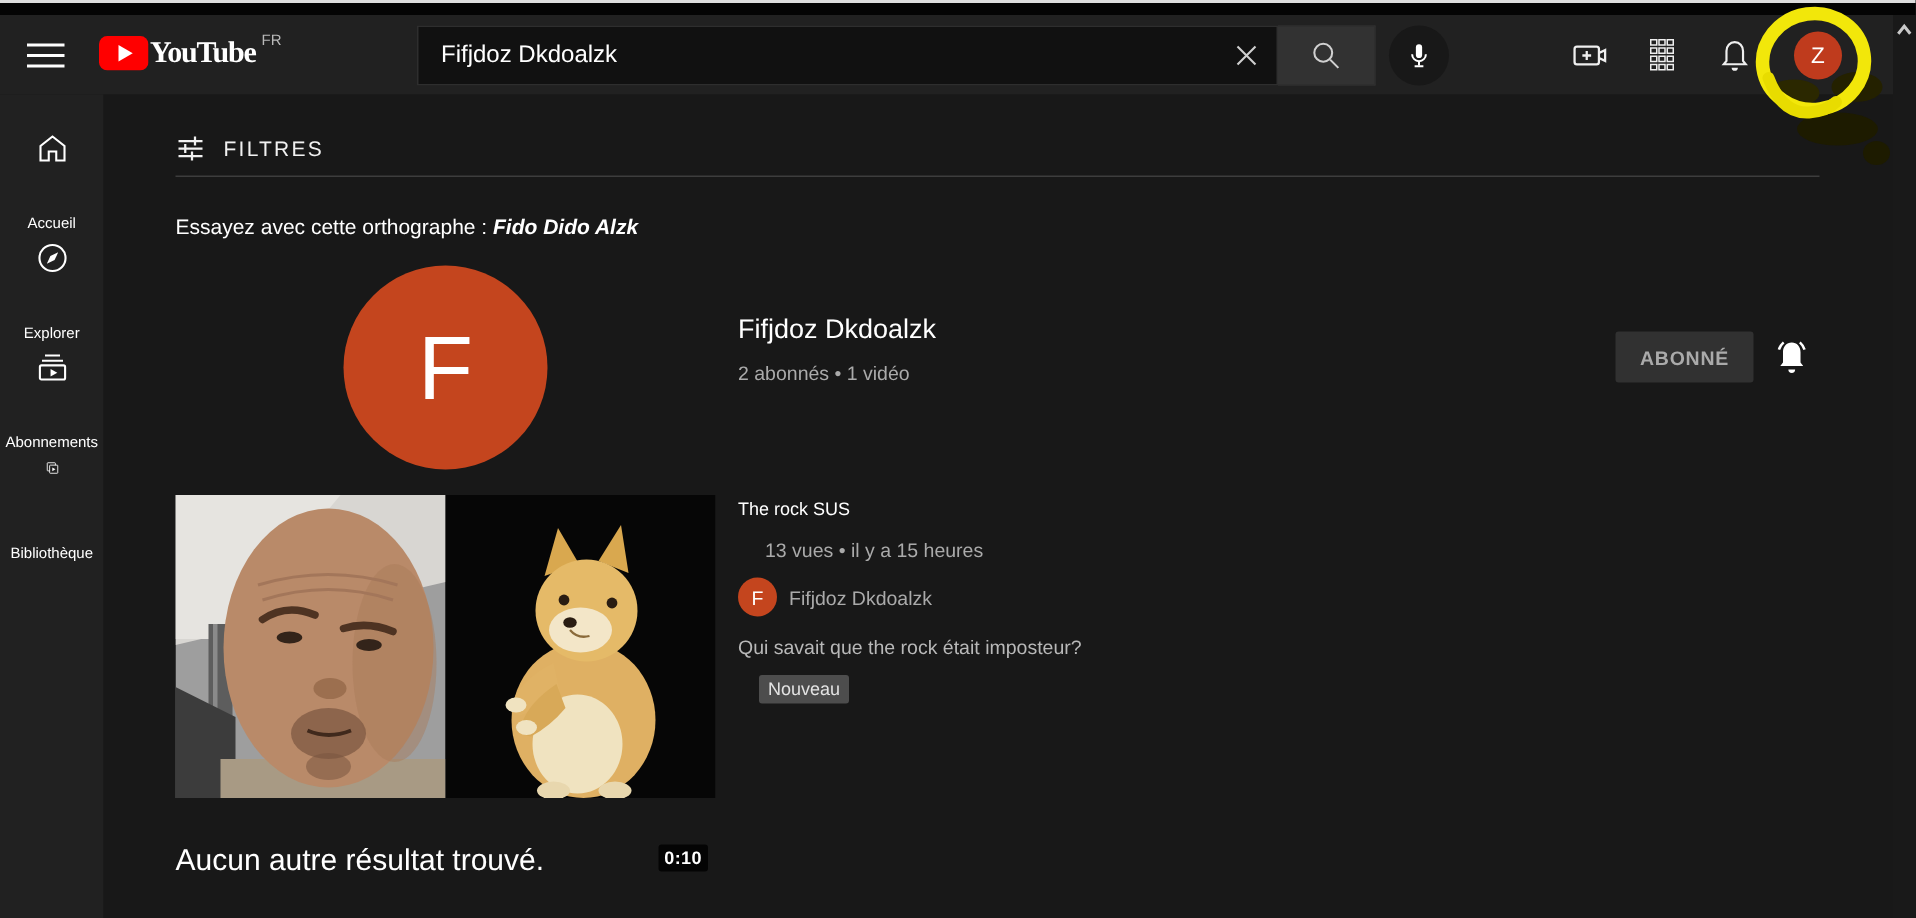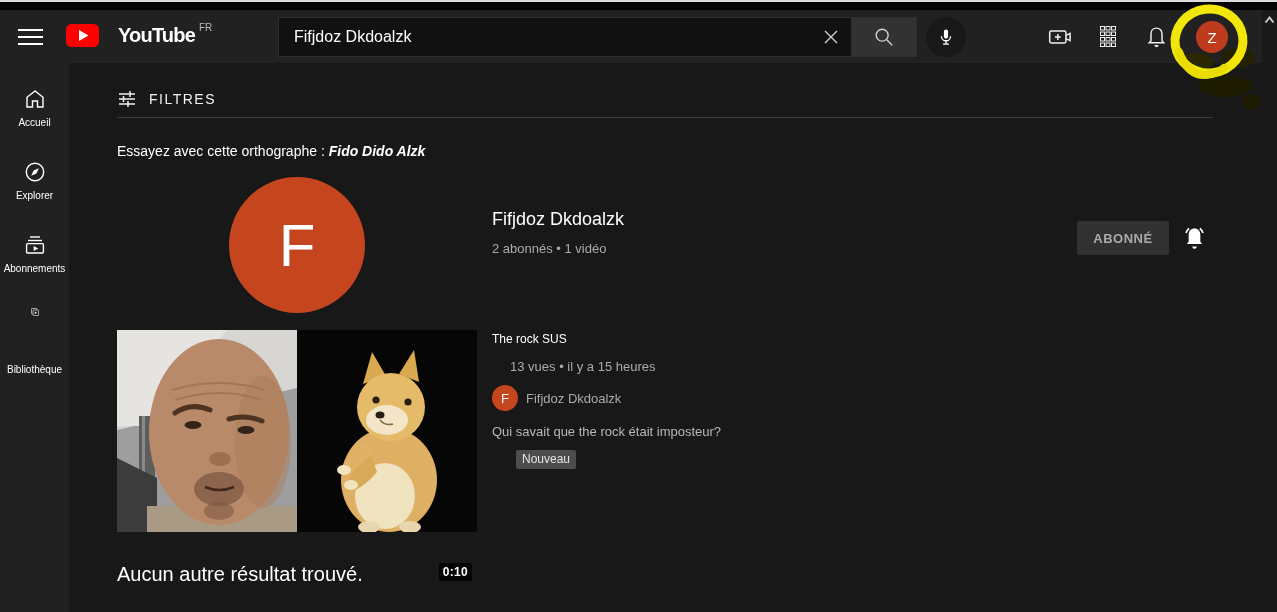--- a/index.html
+++ b/index.html
@@ -11,21 +11,21 @@
   .top-strip  { position:absolute; left:0; top:2px; width:1277px; height:8px; background:#040404; }
 
   
   .topbar { position:absolute; left:0; top:10px; width:1262px; height:53px; background:#212121; }
   .hamburger { position:absolute; left:18px; top:13px; width:28px; height:28px;
     display:flex; flex-direction:column; justify-content:center; gap:5px; cursor:pointer; }
   .hamburger span { display:block; width:25px; height:2px; background:#fff; }
 
   .logo { position:absolute; left:66px; top:14px; display:flex; align-items:center; cursor:pointer; }
   .logo .badge { width:33px; height:23px; }
-  .logo .word  { color:#fff; font-size:20px; font-weight:bold; letter-spacing:-0.8px; margin-left:19px; }
+  .logo .word  { color:#fff; font-size:20px; font-weight:bold; letter-spacing:-0.8px; margin-left:1px;font-family:Liberation Serif, serif; }
   .logo .country { color:#b9b9b9; font-size:10px; position:relative; top:-8px; margin-left:4px; }
 
   .search-wrap { position:absolute; left:278px; top:7px; height:40px; display:flex; }
   .search-box { width:574px; height:40px; background:#111; border:1px solid #2e2e2e;
     display:flex; align-items:center; }
   .search-box input { flex:1; background:transparent; border:none; outline:none;
     color:#fff; font-size:16px; padding:0 8px 0 15px; font-family:inherit; }
   .clear-btn { width:40px; height:38px; display:flex; align-items:center; justify-content:center;
     color:#cfcfcf; font-size:20px; cursor:pointer; }
   .search-btn { width:65px; height:40px; background:#323232; border:1px solid #2e2e2e; border-left:none;
@@ -41,21 +41,21 @@
     justify-content:center; cursor:pointer; }
 
   
   .scrollbar { position:absolute; left:1262px; top:10px; width:15px; height:602px; background:#191919; }
   .scroll-up { position:absolute; left:0; top:2px; width:15px; height:16px;
     display:flex; align-items:center; justify-content:center; cursor:pointer; }
 
   
   .sidebar { position:absolute; left:0; top:63px; width:69px; height:549px; background:#212121; }
   .side-item { position:absolute; left:0; width:69px; height:68px; display:flex; flex-direction:column;
-    align-items:center; cursor:pointer; }
+    align-items:center; cursor:pointer;justify-content:space-between; }
   .side-item .lbl { color:#fff; font-size:10px; margin-top:6px; white-space:nowrap; }
   .si-0 { top:24px; } .si-1 { top:97px; } .si-2 { top:170px; } .si-3 { top:244px;gap:41px; }
 
   
   .main { position:absolute; left:69px; top:63px; width:1193px; height:549px; background:#181818; }
 
   .filters-btn { position:absolute; left:48px; top:24px; height:24px; display:flex;
     align-items:center; gap:12px; cursor:pointer; }
   .filters-btn .lbl { color:#f1f1f1; font-size:14px; font-weight:normal; letter-spacing:1.5px; }
   .divider { position:absolute; left:48px; top:54px; width:1096px; height:1px; background:#3d3d3d; }
@@ -80,21 +80,21 @@
   .duration { position:absolute; right:5px; bottom:5px; background:rgba(0,0,0,0.8); color:#fff;
     font-size:12px; font-weight:bold; padding:2px 4px; border-radius:2px; letter-spacing:0.3px; }
   .v-title { position:absolute; left:423px; top:269px; font-size:12px; color:#fff; cursor:pointer;text-align:center; }
   .v-meta  { position:absolute; left:441px; top:296px; font-size:13px; color:#aaa; }
   .v-byline { position:absolute; left:423px; top:322px; height:26px; display:flex; align-items:center;
     gap:8px; cursor:pointer; }
   .v-byline .mini { width:26px; height:26px; border-radius:50%; background:#C4451E; color:#fff;
     font-size:13px; display:flex; align-items:center; justify-content:center; }
   .v-byline .nm { font-size:13px; color:#aaa; }
   .v-desc { position:absolute; left:423px; top:361px; font-size:13px; color:#b8b8b8; }
-  .new-badge { position:absolute; left:447px; top:387px; background:#4d4d4d; color:#e3e3e3;
+  .new-badge { position:absolute; left:437px; top:387px; background:#4d4d4d; color:#e3e3e3;
     font-size:12px; font-weight:500; padding:2px 6px 3px; border-radius:2px;text-align:center; }
 
   .end-msg { position:absolute; left:48px; top:500px; width:1096px; text-align:left;
     font-size:20px; color:#fff; }
 
   
   .annotation { position:absolute; left:1158px; top:0; width:112px; height:118px; pointer-events:none; }
 </style>
 </head>
 <body>

